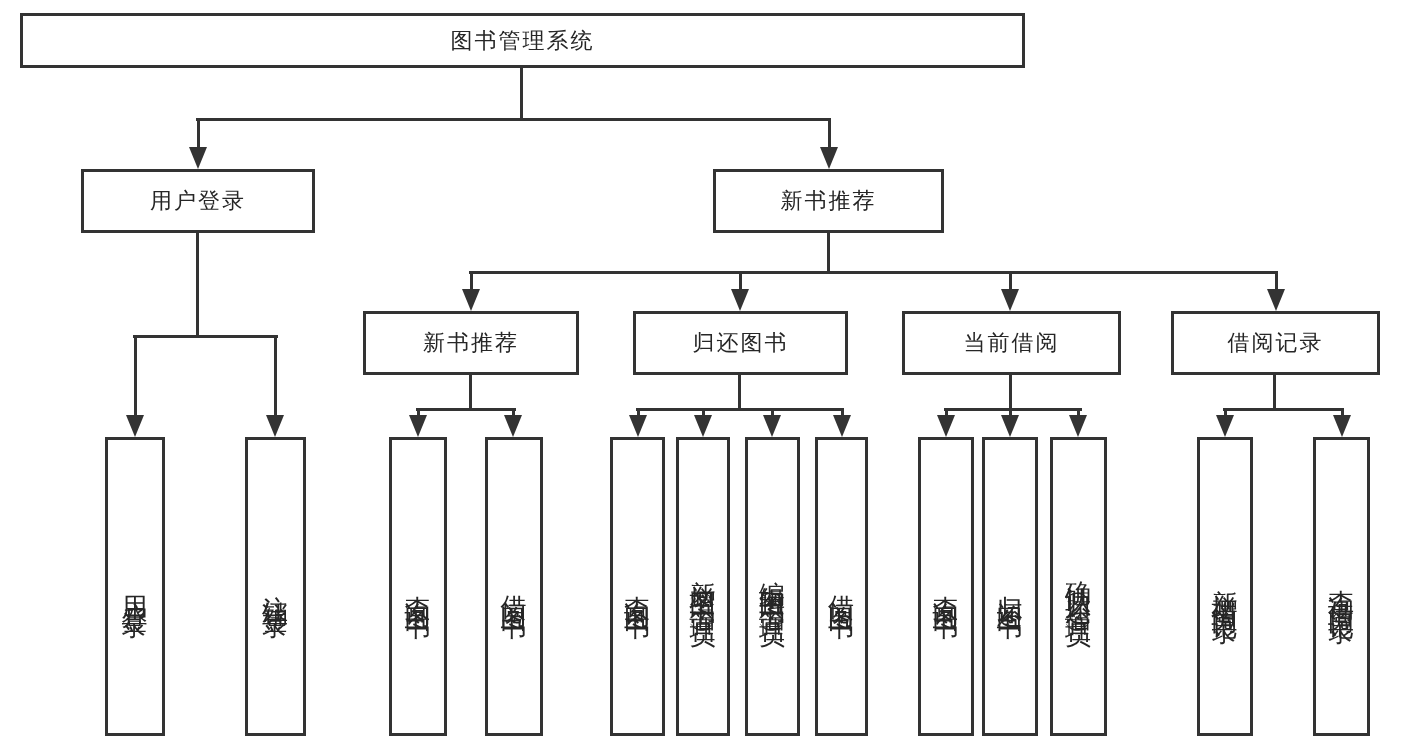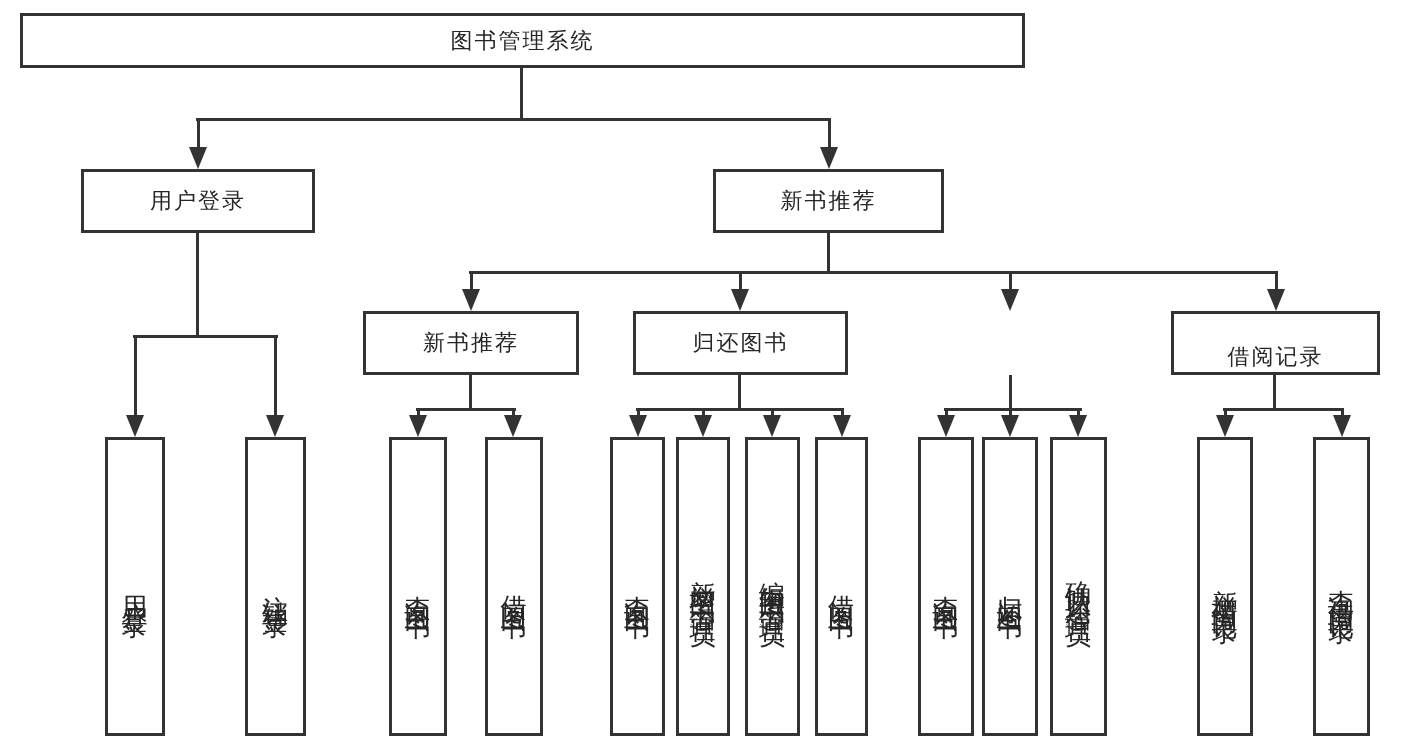--- a/index.html
+++ b/index.html
@@ -98,21 +98,24 @@
   <div class="box hbox" style="left:713px; top:169px; width:231px; height:64px;">
     <span>新书推荐</span>
   </div>
 
   <div class="box hbox" style="left:363px; top:311px; width:216px; height:64px;">
     <span>新书推荐</span>
   </div>
   <div class="box hbox" style="left:633px; top:311px; width:215px; height:64px;">
     <span>归还图书</span>
   </div>
-  <div class="box hbox" style="left:1171px; top:311px; width:209px; height:64px;align-items:flex-end;">
+  <div class="box hbox" style="left:902px; top:311px; width:219px; height:64px;">
+    <span>当前借阅</span>
+  </div>
+  <div class="box hbox" style="left:1171px; top:311px; width:209px; height:64px;">
     <span>借阅记录</span>
   </div>
 
   <div class="box vbox" style="left:105px; top:437px; width:60px; height:299px;">
     <span class="vtext">用户登录</span>
   </div>
   <div class="box vbox" style="left:245px; top:437px; width:61px; height:299px;">
     <span class="vtext">注销登录</span>
   </div>
 

